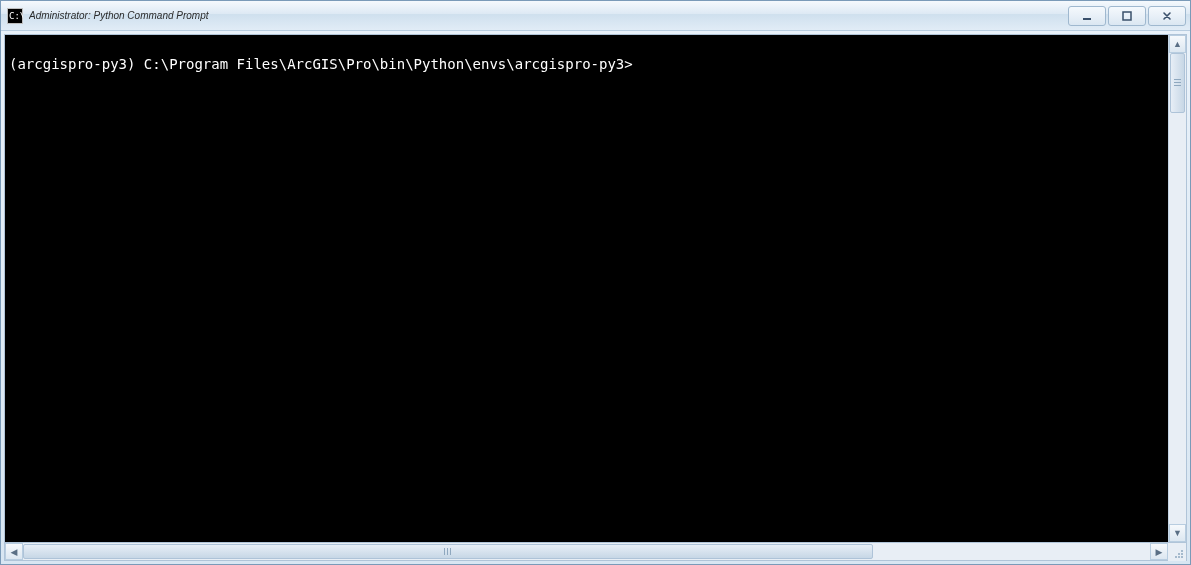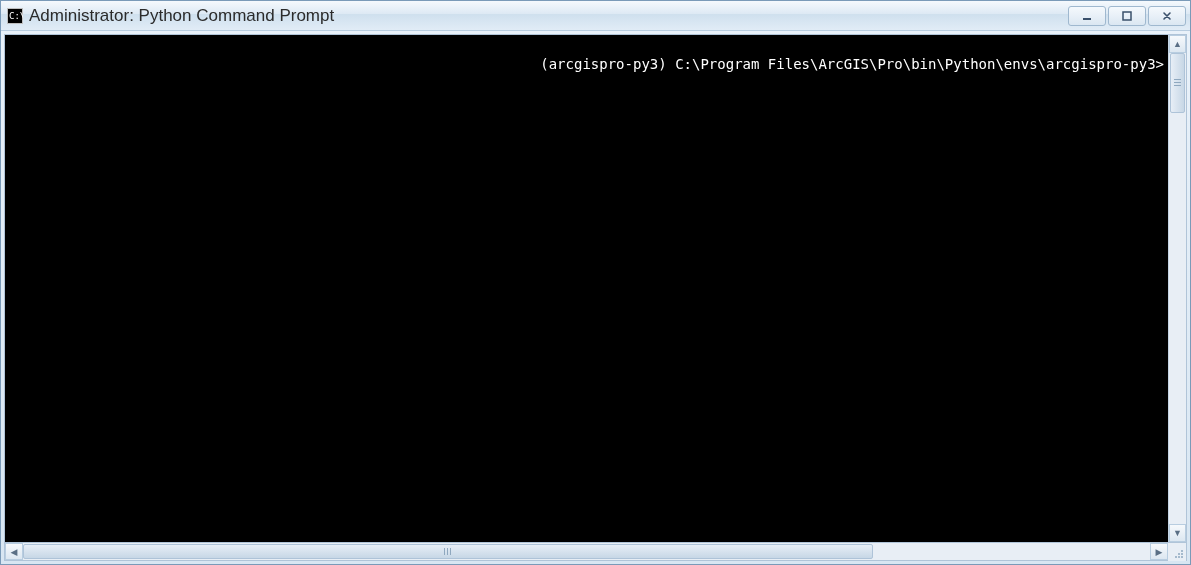--- a/index.html
+++ b/index.html
@@ -27,24 +27,25 @@
       border-bottom: 1px solid #b8cde0;
     }
     .app-icon {
       width: 16px;
       height: 16px;
       margin-right: 6px;
       flex-shrink: 0;
     }
     .title-text {
       flex: 1;
-      font-size: 17px;
+      font-size: 10px;
       color: #2b2b2b;
       white-space: nowrap;
       overflow: hidden;
+      font-style: italic;
     }
     .win-controls {
       display: flex;
       gap: 2px;
     }
     .win-btn {
       width: 38px;
       height: 20px;
       border: 1px solid #9fb8cf;
       border-radius: 3px;
@@ -70,21 +71,20 @@
     .console {
       flex: 1;
       background: #000;
       color: #fff;
       font-family: Consolas, "Lucida Console", monospace;
       font-size: 14px;
       line-height: 18px;
       padding: 20px 4px 4px 4px;
       white-space: pre-wrap;
       overflow: hidden;
-      text-align: right;
     }
     .vscroll {
       width: 18px;
       background: #e8eef5;
       border-left: 1px solid #c4d4e4;
       display: flex;
       flex-direction: column;
     }
     .v-arrow {
       height: 18px;

